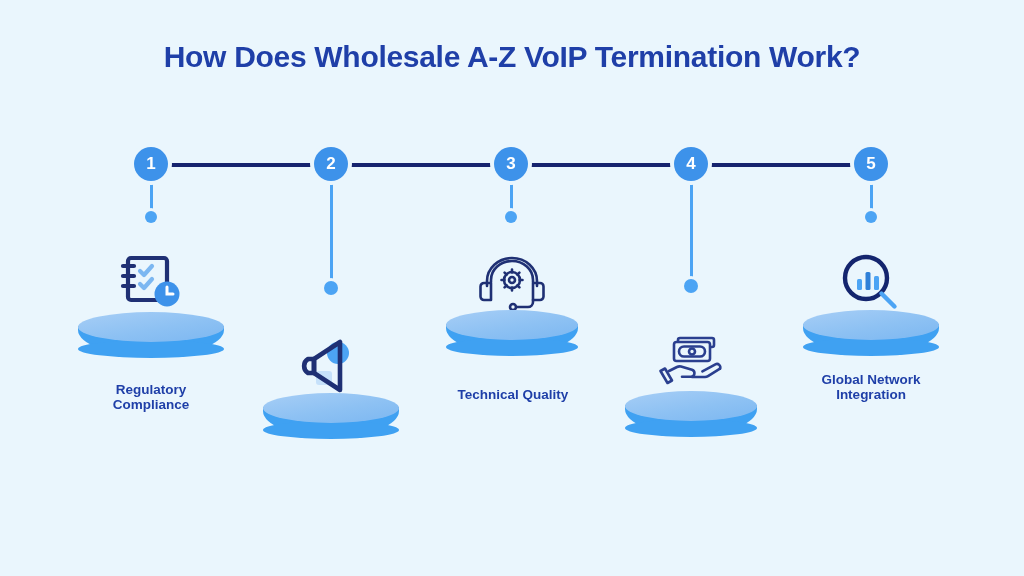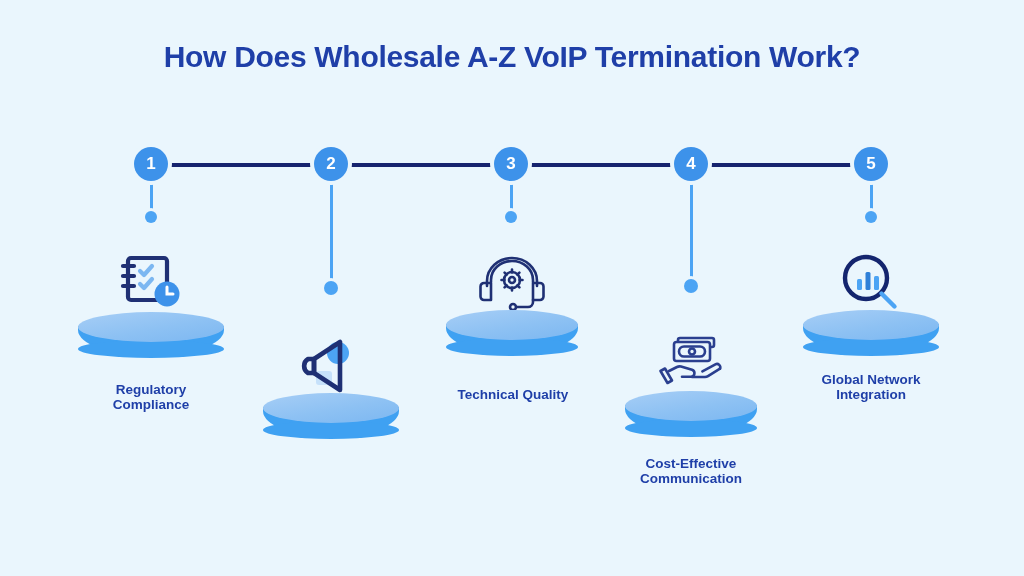--- a/index.html
+++ b/index.html
@@ -192,22 +192,20 @@
         <rect x="18" y="9" width="36" height="19" rx="2.5" fill="#eaf6fd"></rect>
         <rect x="23" y="13.5" width="26" height="10" rx="5"></rect>
         <circle cx="36" cy="18.5" r="3"></circle>
         <path d="M13 38 l8 -4 a6 6 0 0 1 4 -0.4 l11 3.2 a3.6 3.6 0 0 1 -1 7 h-9"></path>
         <path d="M36 44 h13 a6 6 0 0 0 3 -0.9 l12 -7.4"></path>
         <path d="M64 35.7 a3.4 3.4 0 0 0 -4.6 -4.4 l-13 7.1"></path>
         <path d="M9 35.5 l-4.5 2.5 l7 12 l4.5 -2.5 z"></path>
       </g>
     </svg>
   </div>
-  <div class="label" style="left:606px;top:456px;width:170px">Cost-Effective
-Communication</div>
 
   <div class="item" style="left:803px;top:310px;width:136px;height:46px">
     <div class="pedestal" style="width:136px;height:46px">
       <div class="side"></div>
       <div class="topmask"></div>
       <div class="top"></div>
     </div>
   </div>
   <div class="icon" style="left:836px;top:252px;width:68px;height:60px">
     <svg viewBox="0 0 68 60" width="68" height="60">

